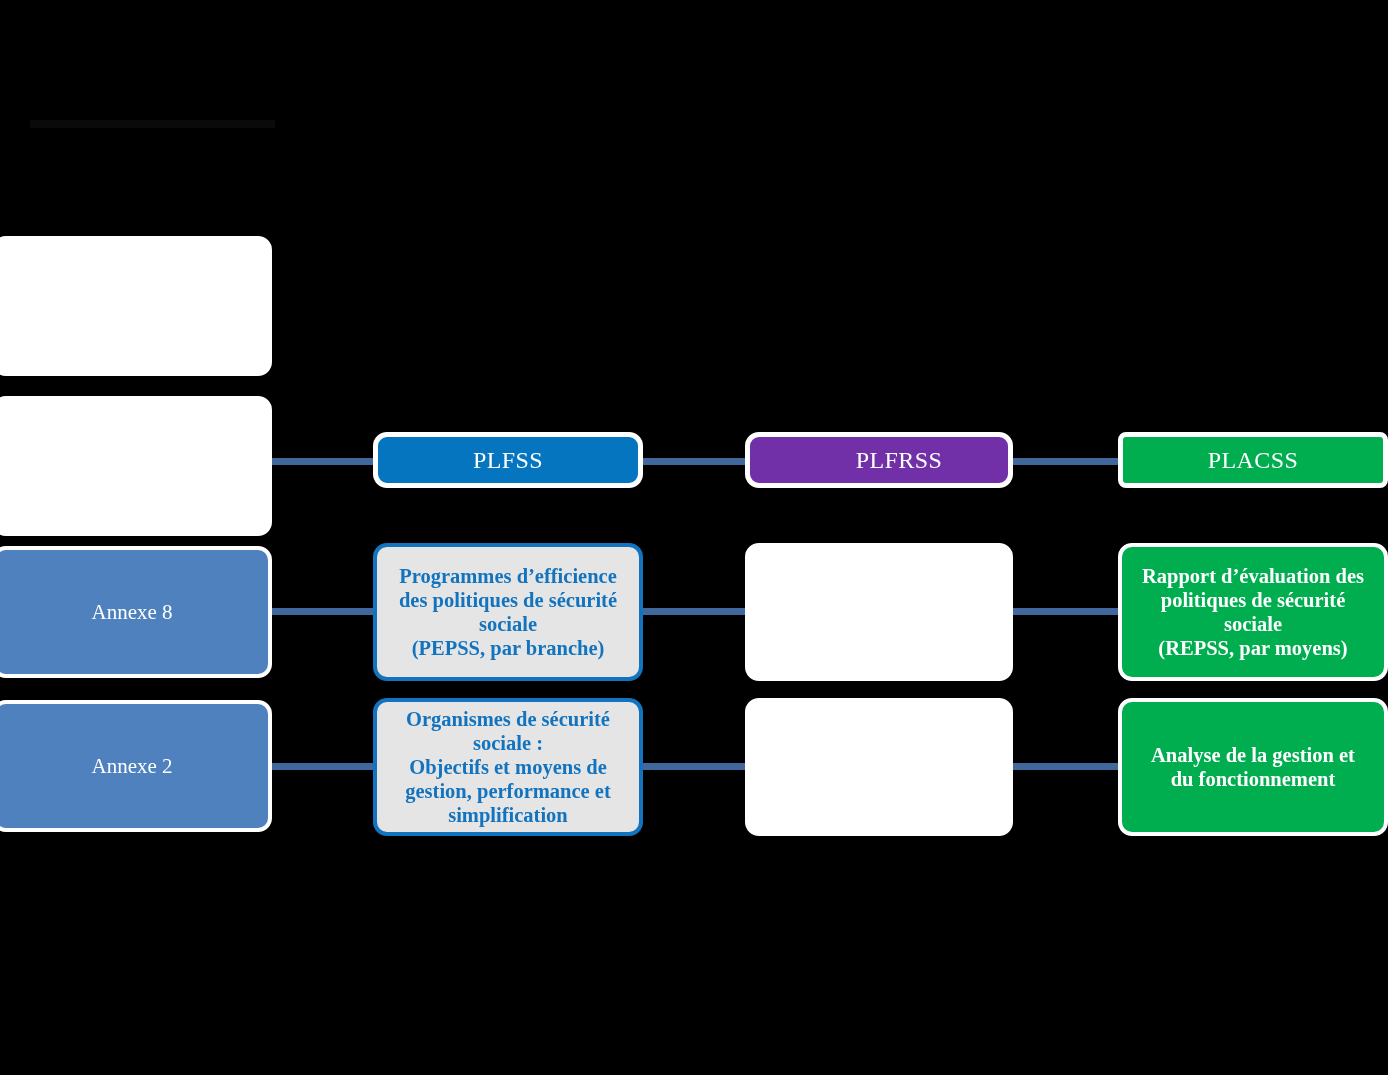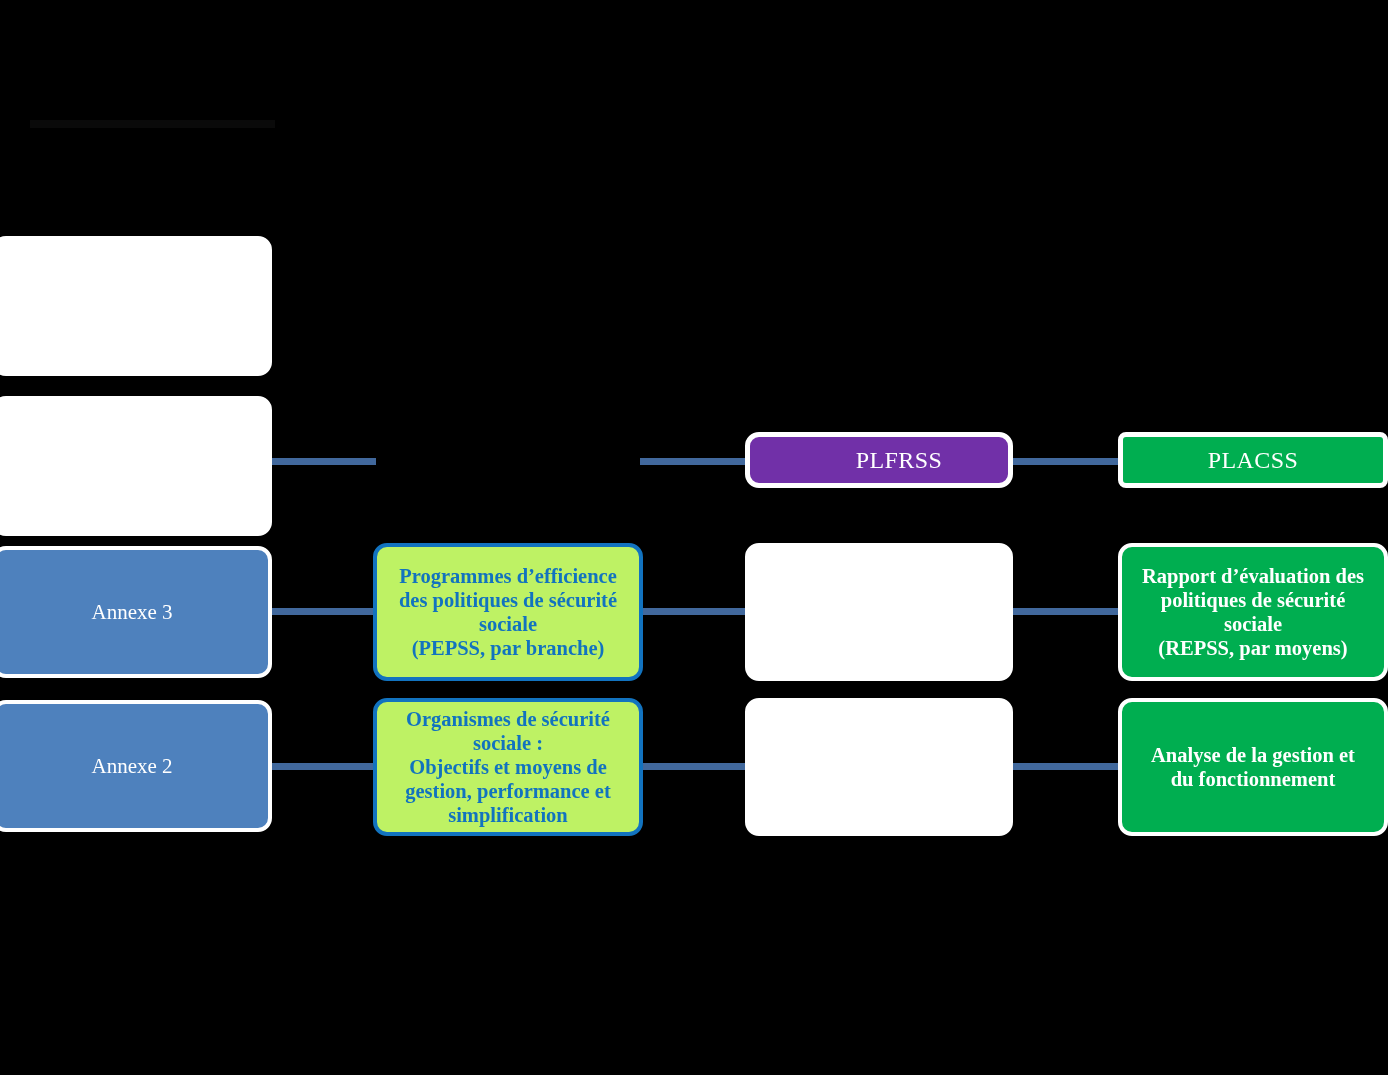--- a/index.html
+++ b/index.html
@@ -76,21 +76,21 @@
   
   .node.annexe {
     background: #4e81bd;
     border: 4px solid #ffffff;
     color: #ffffff;
     font-size: 21px;
   }
 
   
   .node.outlined-blue {
-    background: #bef264;
+    background: #e5e5e5;
     border: 4px solid #1273bf;
     color: #1273bf;
     font-weight: bold;
     font-size: 20.5px;
   }
 
   
   .node.filled-green {
     background: #00ae50;
     border: 4px solid #ffffff;
@@ -120,27 +120,30 @@
 
   <div class="node blank" style="left:-8px; top:236px; width:280px; height:140px;">
     <span class="node-label"></span>
   </div>
 
   <div class="node blank" style="left:-8px; top:396px; width:280px; height:140px;">
     <span class="node-label"></span>
   </div>
 
   <div class="node annexe" style="left:-8px; top:546px; width:280px; height:132px;">
-    <span class="node-label">Annexe 3</span>
+    <span class="node-label">Annexe 8</span>
   </div>
 
   <div class="node annexe" style="left:-8px; top:700px; width:280px; height:132px;">
     <span class="node-label">Annexe 2</span>
   </div>
 
+  <div class="node chip blue" style="left:373px; top:432px; width:270px; height:56px;">
+    <span class="node-label">PLFSS</span>
+  </div>
 
   <div class="node outlined-blue" style="left:373px; top:543px; width:270px; height:138px;">
     <span class="node-label">Programmes d’efficience
 des politiques de sécurité
 sociale
 (PEPSS, par branche)</span>
   </div>
 
   <div class="node outlined-blue" style="left:373px; top:698px; width:270px; height:138px;">
     <span class="node-label">Organismes de sécurité

